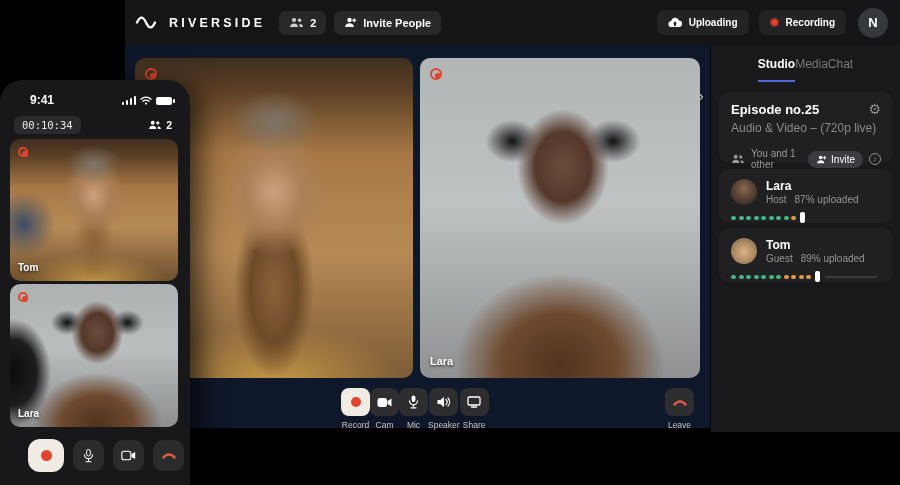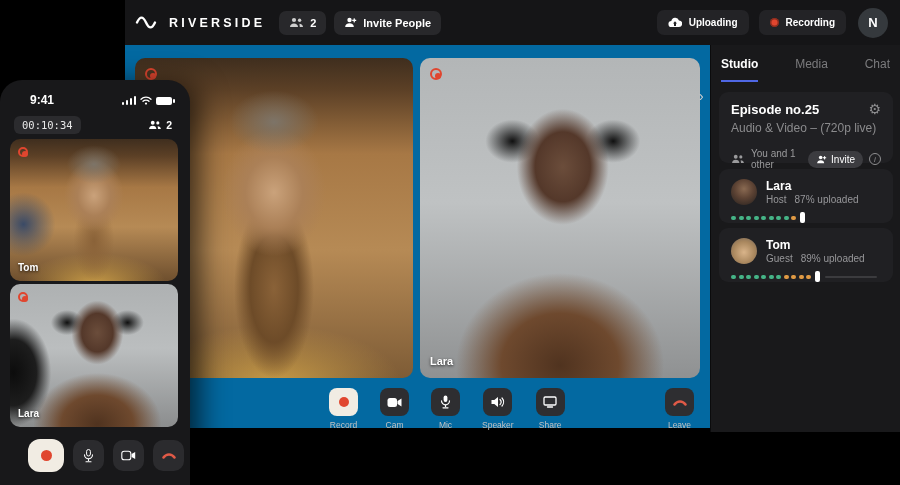--- a/index.html
+++ b/index.html
@@ -1,20 +1,20 @@
 <!DOCTYPE html>
 <html style="--accent: #4f67e4; --record-red: #e0462f; --green: #45b487; --orange: #e09a44; --leave-red: #e05a47;"><head>
 <meta charset="utf-8">
 <style>
   html,body{margin:0;padding:0;background:#000;}
   *{box-sizing:border-box;font-family:"Liberation Sans",sans-serif;}
   .stage{position:relative;width:900px;height:485px;background:#000;overflow:hidden;}
 
   
-  .app{position:absolute;left:125px;top:0;width:775px;height:428px;background:#0369a1;border-radius:0 0 10px 0;}
+  .app{position:absolute;left:125px;top:0;width:775px;height:428px;background:#0f172a;border-radius:0 0 10px 0;}
 
   
   .topbar{position:absolute;left:0;top:0;right:0;height:45px;display:flex;align-items:center;padding:0 12px 0 10px;background:#151517;}
   .brand{display:flex;align-items:center;gap:8px;margin-right:14px;}
   .brand-text{color:#fff;font-size:12.5px;font-weight:bold;letter-spacing:3.2px;}
   .pill{display:flex;align-items:center;gap:6px;background:#28282b;border-radius:7px;padding:6px 10px;color:#fff;font-size:11px;font-weight:bold;cursor:pointer;}
   .count-pill{margin-right:8px;}
   .spacer{flex:1;}
   .badge{display:flex;align-items:center;gap:7px;background:#232326;border-radius:7px;padding:7px 11px;color:#fff;font-size:10px;font-weight:bold;margin-left:10px;}
   .rec-dot{width:9px;height:9px;border-radius:50%;background:var(--record-red,#e0462f);box-shadow:inset 0 0 0 1.5px rgba(0,0,0,.35);}
@@ -34,32 +34,32 @@
       radial-gradient(ellipse 46px 58px at 51% 34%, #6b4d3b 0%, #54382a 60%, rgba(84,56,42,0) 100%),
       radial-gradient(ellipse 30px 24px at 33% 26%, #101010 0%, rgba(16,16,16,0) 90%),
       radial-gradient(ellipse 30px 24px at 69% 26%, #101010 0%, rgba(16,16,16,0) 90%),
       radial-gradient(ellipse 130px 115px at 50% 96%, #50331f 0%, #6e492e 45%, rgba(110,73,46,0) 80%),
       linear-gradient(180deg,#b3b6b7 0%,#bfc2c3 45%,#8f9192 100%);}
   .rec-ring{position:absolute;left:10px;top:10px;width:12px;height:12px;border:2px solid var(--record-red,#e0462f);border-radius:50%;}
   .rec-ring::after{content:"";position:absolute;left:3px;top:3px;width:6px;height:6px;border-radius:50%;background:var(--record-red,#e0462f);}
   .tile-name{position:absolute;left:10px;bottom:11px;color:#fff;font-size:11px;font-weight:bold;text-shadow:0 1px 3px rgba(0,0,0,.8);}
 
   
-  .controls{position:absolute;left:204px;top:388px;display:flex;gap:22px;}
+  .controls{position:absolute;left:216px;top:388px;display:flex;gap:0;}
   .ctrl-col{display:flex;flex-direction:column;align-items:center;gap:4px;cursor:pointer;}
   .ctrl-btn{width:29px;height:28px;border-radius:8px;background:#2e2e31;display:flex;align-items:center;justify-content:center;}
   .ctrl-btn.white{background:#f1ece3;}
   .ctrl-btn .dot{width:10px;height:10px;border-radius:50%;background:var(--record-red,#e0462f);}
   .ctrl-label{color:#c2c2c2;font-size:8.5px;}
   .leave-col{position:absolute;left:540px;top:388px;}
 
   
   .sidebar{position:absolute;right:0;top:45px;width:190px;height:387px;background:#19191b;border-left:1px solid #0b0b0c;}
   .collapse{position:absolute;left:-12px;top:44px;color:#cfcfcf;font-size:14px;line-height:1;cursor:pointer;}
-  .tabs{display:flex;justify-content:space-between;padding:12px 10px 0 10px;}
+  .tabs{display:flex;justify-content:center;padding:12px 10px 0 10px;}
   .tab{color:#7b7b7d;font-size:12px;padding-bottom:9px;cursor:pointer;}
   .tab.active{color:#fff;font-weight:bold;border-bottom:2.5px solid var(--accent,#4f67e4);}
   .card{position:absolute;left:8px;width:174px;background:#202023;border-radius:9px;padding:10px 12px;}
   .episode-card{top:47px;height:71px;}
   .ep-title-row{display:flex;justify-content:space-between;align-items:flex-start;}
   .ep-title{color:#fff;font-size:13px;font-weight:bold;}
   .gear{color:#8e8e90;font-size:14px;line-height:1;cursor:pointer;}
   .ep-sub{color:#8b8b8d;font-size:12px;margin-top:4px;}
   .ep-footer{display:flex;align-items:center;margin-top:13px;gap:6px;}
   .presence{color:#9a9a9c;font-size:10px;flex:1;}

